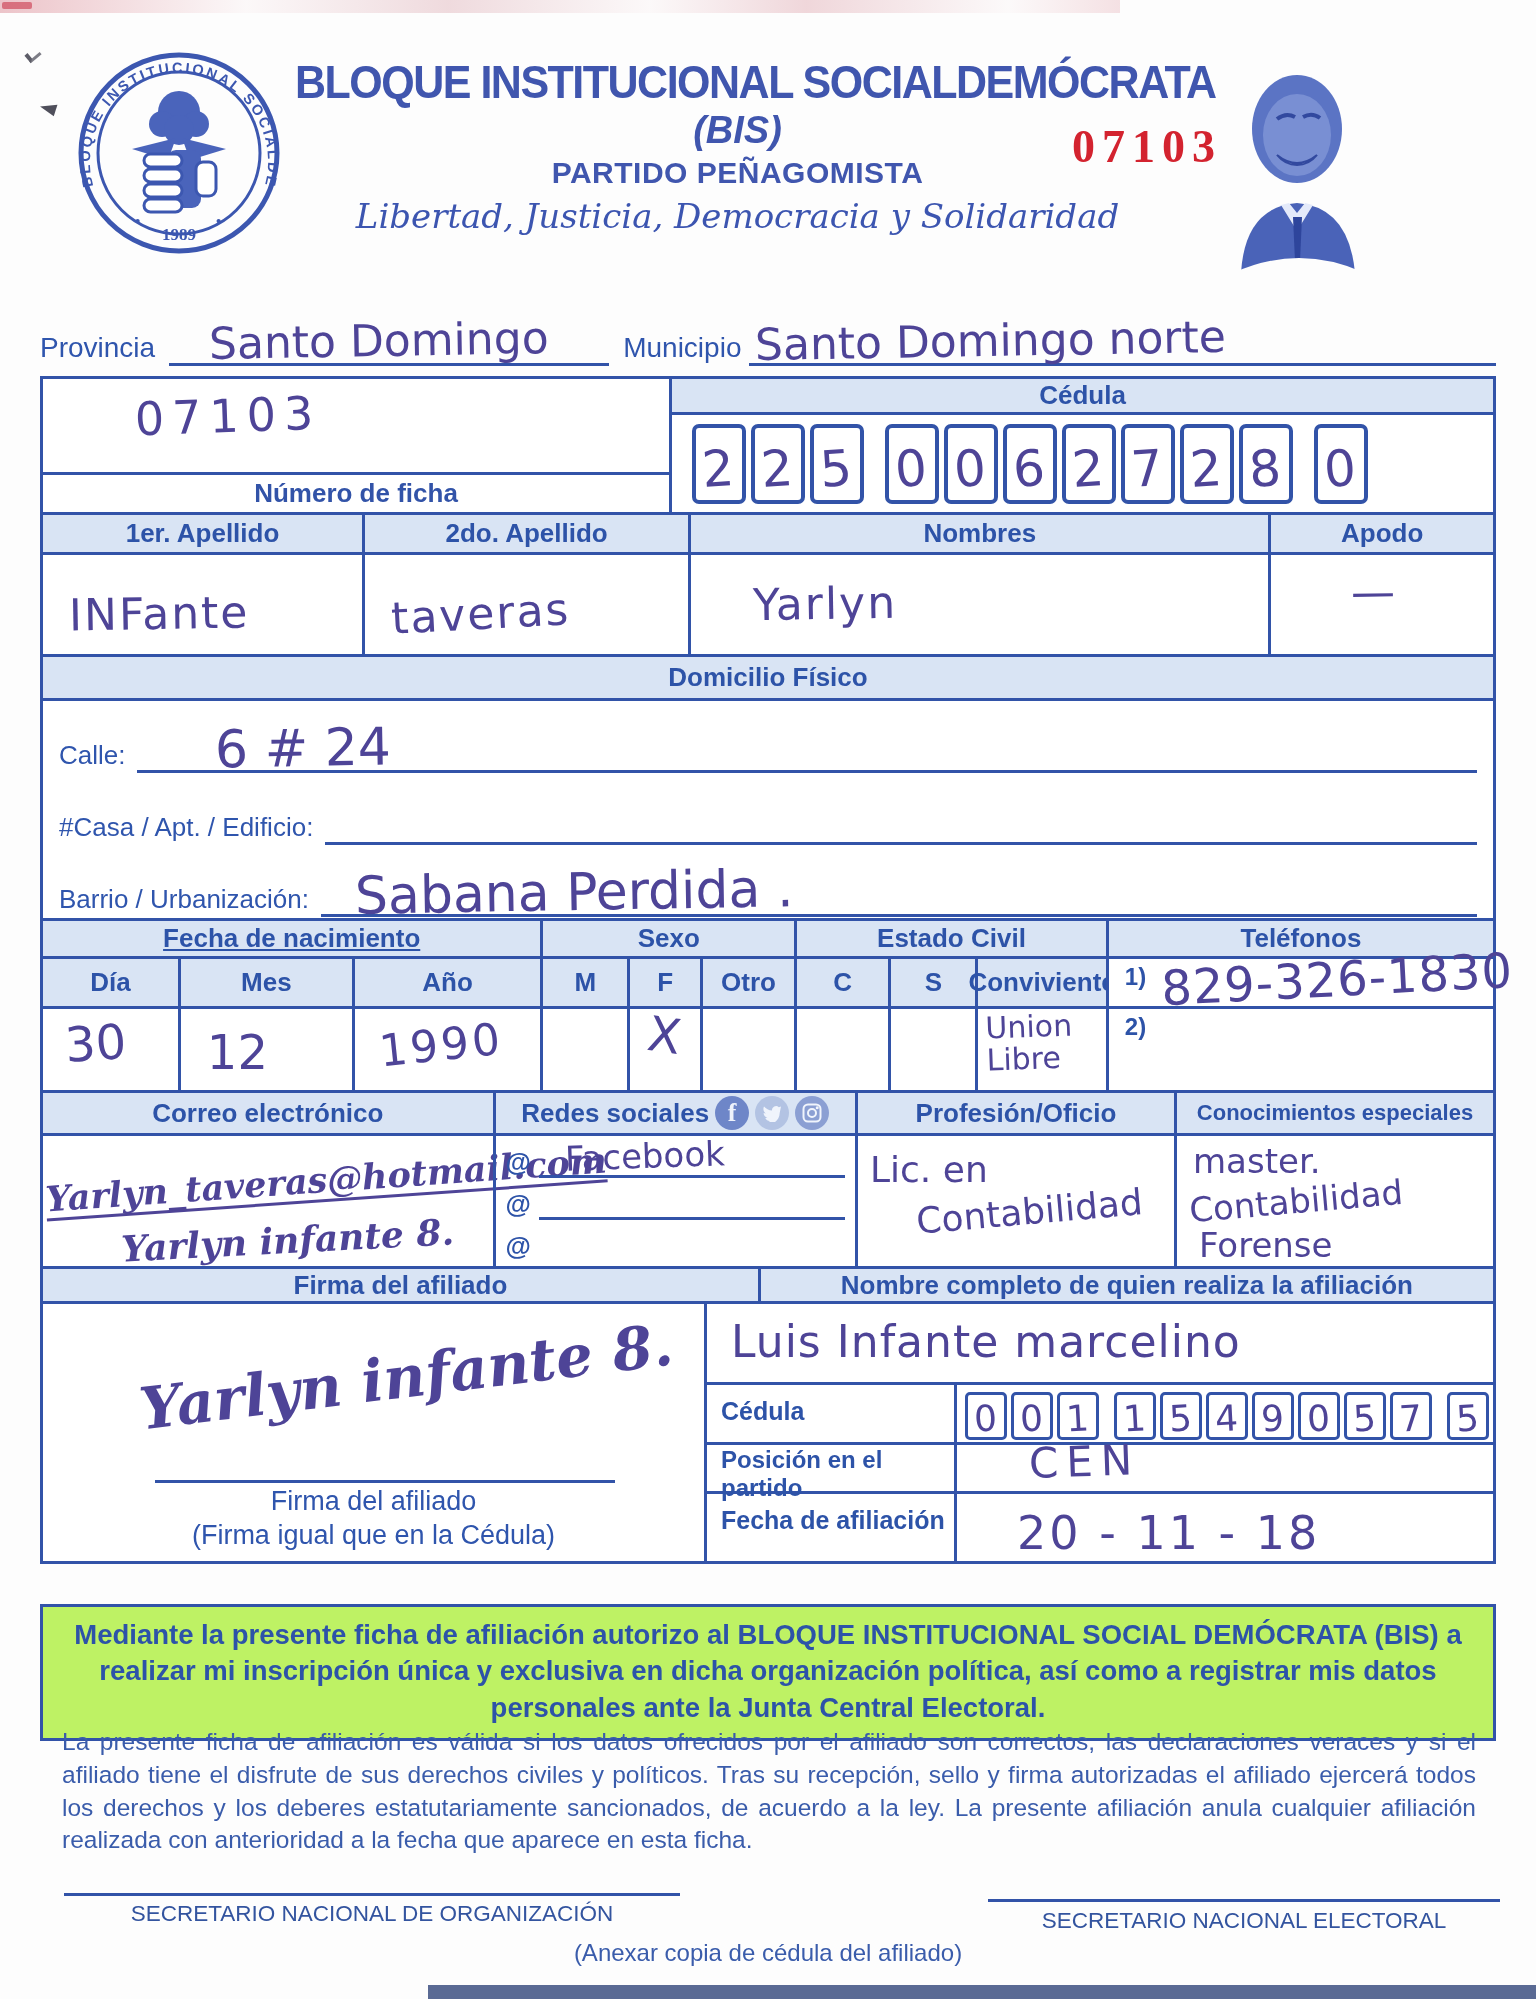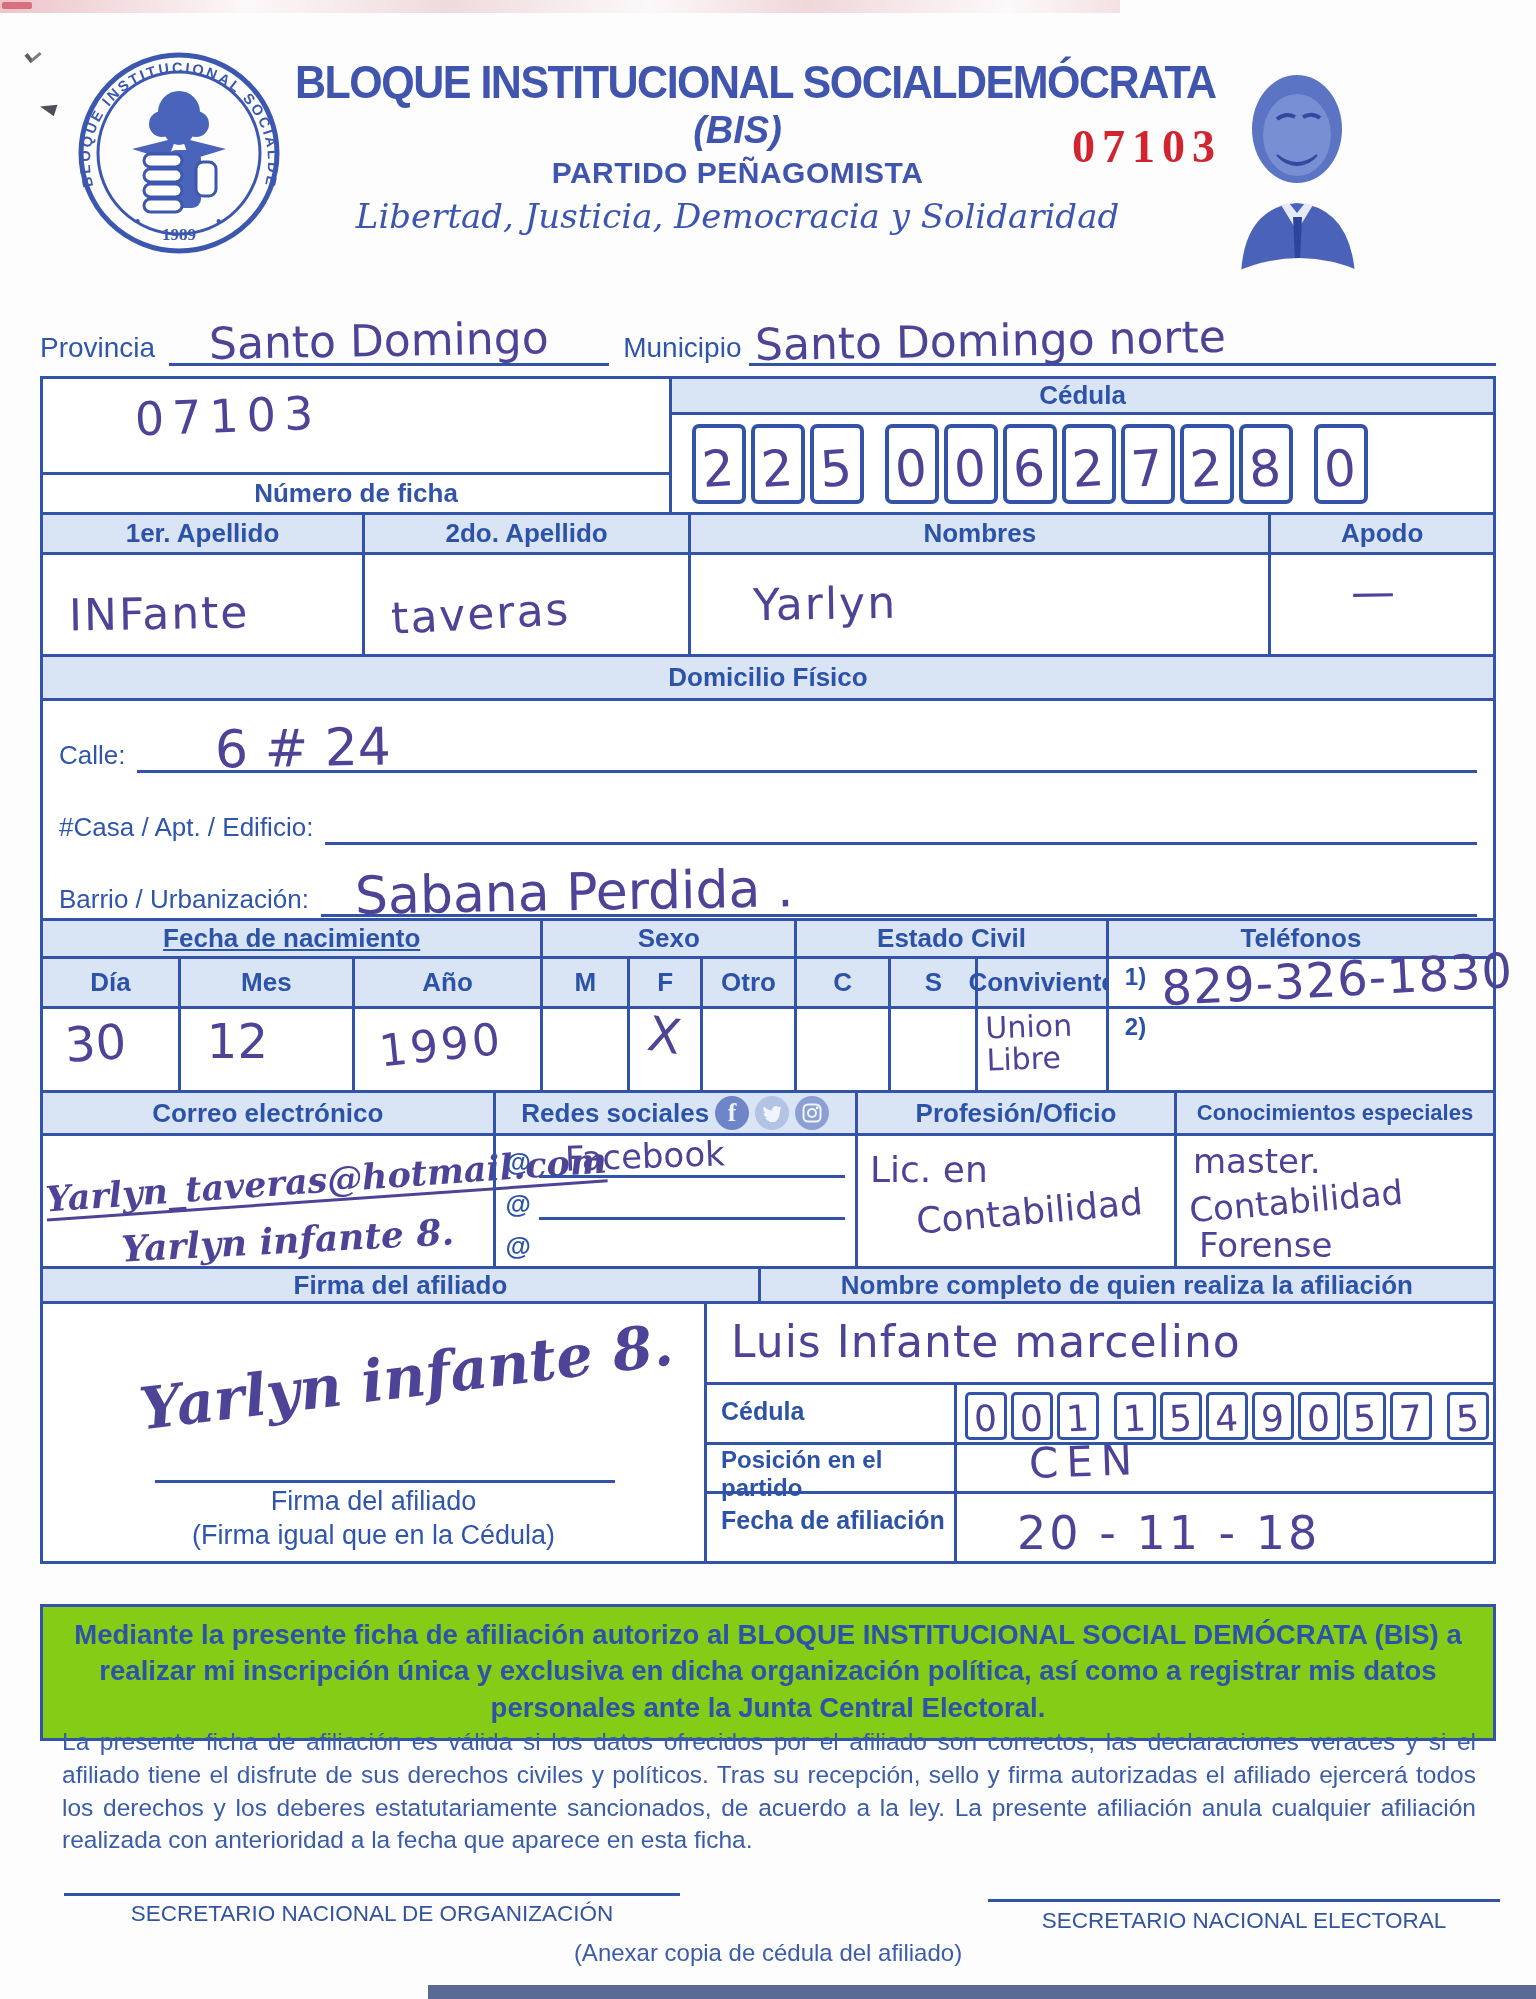--- a/index.html
+++ b/index.html
@@ -83,21 +83,21 @@
   .r-bvals{height:84px;}
   .w-fec{width:34.3%;text-decoration:underline;} .w-sex{width:17.5%;} .w-est{width:21.5%;} .w-tel{width:26.7%;}
   .w-dia{width:9.3%;} .w-mes{width:12%;} .w-ano{width:13%;}
   .w-m{width:6%;} .w-f{width:5%;} .w-otro{width:6.5%;}
   .w-c{width:6.5%;} .w-s{width:6%;} .w-conv{width:9%;}
   .tel-cell{background:#fff;}
   .tel-num{position:absolute;left:16px;top:4px;font-weight:bold;font-size:24px;color:#2d53a8;}
   .tel-hw{position:absolute;left:52px;top:-4px;font-size:48px;white-space:nowrap;transform:rotate(-3deg);letter-spacing:1px;}
   .bval .hw{position:absolute;font-size:48px;}
   .v-dia{left:22px;top:10px;transform:rotate(-4deg);}
-  .v-mes{left:26px;top:8px;}
+  .v-mes{left:26px;top:19px;}
   .v-ano{left:24px;top:14px;font-size:44px!important;transform:rotate(-6deg);letter-spacing:3px;}
   .v-fx{left:18px;top:2px;transform:rotate(8deg);}
   .v-conv{left:8px;top:2px;font-size:30px!important;line-height:1.05!important;transform:rotate(-2deg);}
   
   .r-cband{height:43px;}
   .r-cvals{height:133px;}
   .w-mail{width:31%;} .w-red{width:25%;} .w-prof{width:22%;} .w-con{width:22%;}
   .redes-head{gap:6px;}
   .sicon{width:34px;height:34px;border-radius:50%;display:inline-flex;align-items:center;justify-content:center;flex:0 0 auto;}
   .si-fb{background:#6e86c8;}
@@ -133,21 +133,21 @@
   .afil-row:last-child{border-bottom:none;flex:1;}
   .afil-label{width:250px;border-right:3px solid var(--blue);font-weight:bold;font-size:25px;color:#2d53a8;padding:12px 0 0 14px;}
   .afil-val{flex:1;position:relative;}
   .row-ced2{height:60px;}
   .row-pos{height:49px;}
   .boxes-sm{display:flex;align-items:center;padding:4px 0 0 8px;}
   .pos-hw{position:absolute;left:72px;top:-4px;font-size:42px;letter-spacing:8px;transform:rotate(-2deg);}
   .fec-hw{position:absolute;left:60px;top:16px;font-size:46px;letter-spacing:3px;white-space:nowrap;}
   
   .auth-box{position:absolute;left:40px;top:1604px;width:1456px;border:3px solid var(--blue);
-    background:#84cc16;text-align:center;font-weight:bold;font-size:27.5px;line-height:1.32;
+    background:#bef264;text-align:center;font-weight:bold;font-size:27.5px;line-height:1.32;
     color:#2d53a8;padding:10px 26px 12px 26px;}
   
   .legal{position:absolute;left:62px;top:1726px;width:1414px;font-size:24.5px;line-height:1.34;
     color:#3a5cab;text-align:justify;}
   
   .sig-left{position:absolute;left:64px;top:1893px;width:616px;border-top:3px solid var(--blue);
     text-align:center;font-size:22.5px;color:#33549f;padding-top:5px;}
   .sig-right{position:absolute;left:988px;top:1899px;width:512px;border-top:3px solid var(--blue);
     text-align:center;font-size:22.5px;color:#33549f;padding-top:6px;}
   .footer-note{position:absolute;left:0;right:0;top:1939px;text-align:center;font-size:24px;color:#3a5cab;}

